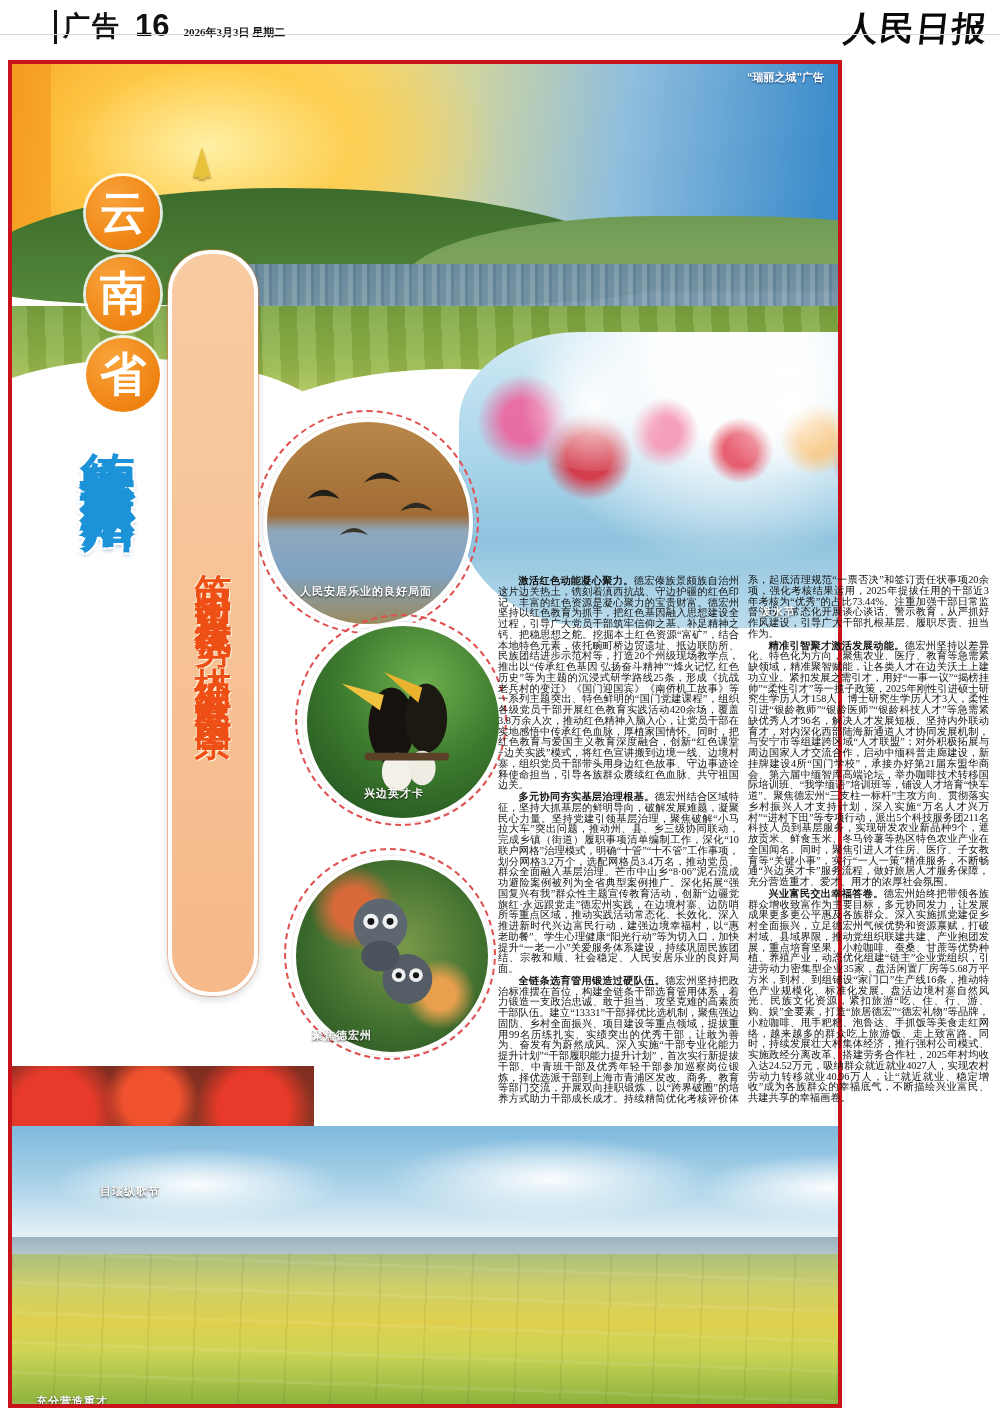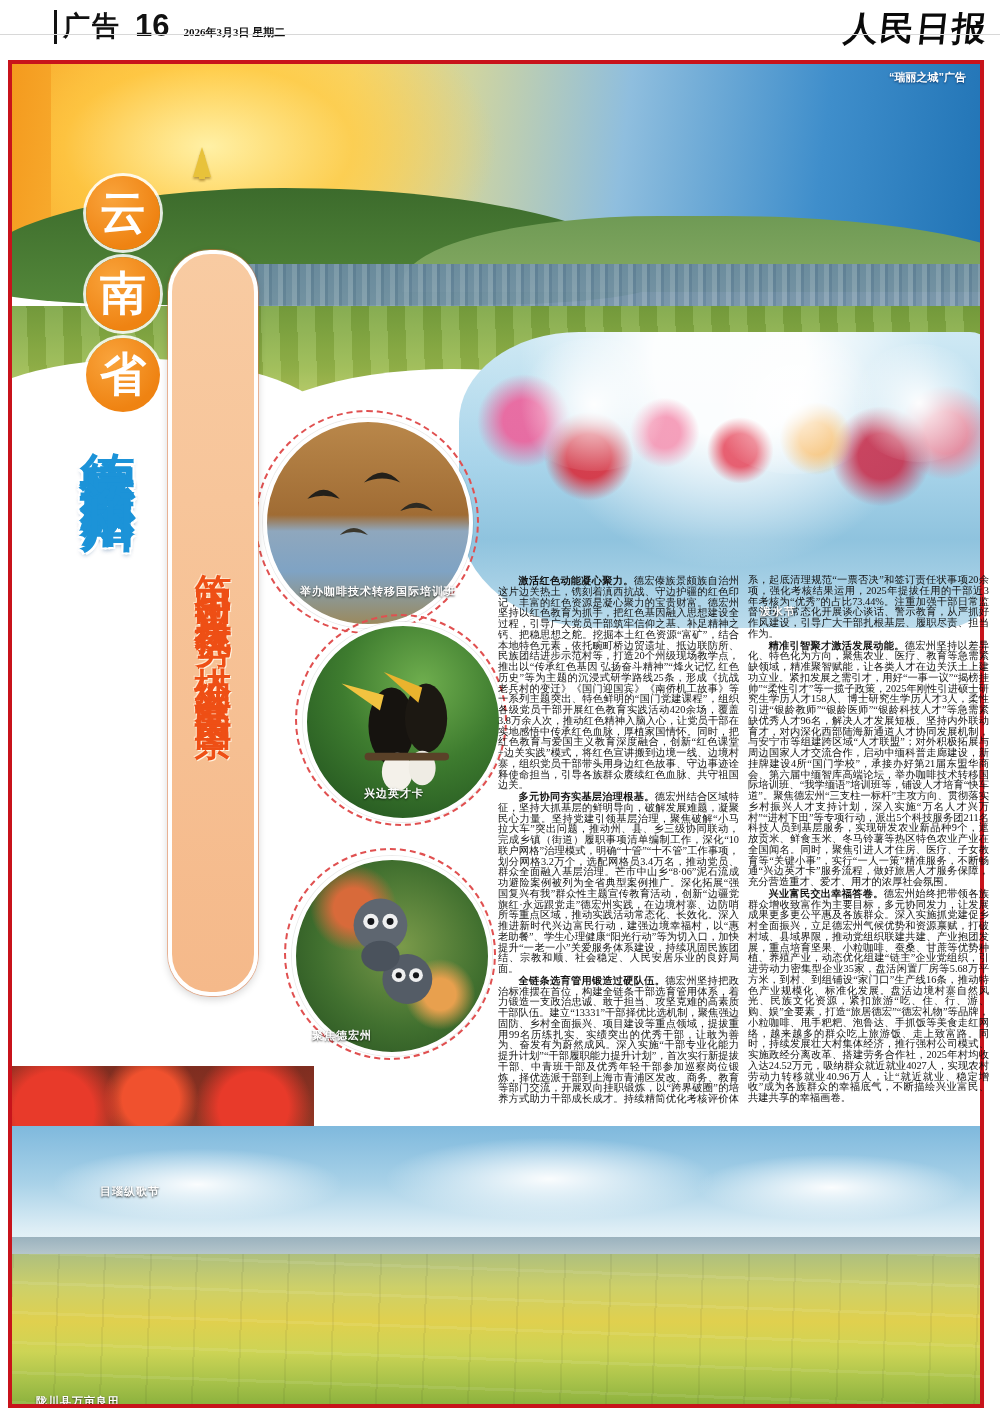--- a/index.html
+++ b/index.html
@@ -11,21 +11,21 @@
   .hdr-left{position:absolute;left:10px;top:8px;display:flex;align-items:flex-end;padding-left:44px;}
   .hdr-bar{width:3px;height:34px;background:#111;margin-right:6px;}
   .hdr-ad{font-size:27px;font-weight:700;color:#111;letter-spacing:2px;font-family:"Liberation Sans",sans-serif;}
   .hdr-num{font-size:31px;font-weight:700;color:#111;margin-left:14px;font-family:"Liberation Sans",sans-serif;}
   .hdr-date{font-size:11px;color:#111;margin-left:14px;padding-bottom:4px;font-weight:700;}
   .masthead{position:absolute;right:12px;top:6px;font-size:34px;font-weight:900;color:#0a0a0a;
             font-family:"DejaVu Serif",serif;transform:skewX(-6deg);letter-spacing:2px;}
   .hdr-rule{position:absolute;left:0;top:34px;width:1000px;height:1px;background:#d8d8d8;}
 
   
-  .ad-frame{position:absolute;left:8px;top:60px;width:976px;height:1348px;border:4px solid #c8131b;
+  .ad-frame{position:absolute;left:8px;top:60px;width:834px;height:1348px;border:4px solid #c8131b;
             background:#ffffff;box-sizing:border-box;overflow:hidden;}
 
   
   .photo-top{position:absolute;left:0;top:0;width:976px;height:345px;overflow:hidden;}
   .pt-sky{position:absolute;left:0;top:0;width:100%;height:62%;
     background:linear-gradient(97deg,#f49a1e 0%,#ffce4e 20%,#f4d977 34%,#cfd4a0 46%,#8fbede 62%,#3f8ecb 82%,#1f72b4 100%);}
   .pt-sun{position:absolute;left:4%;top:-8%;width:46%;height:80%;
     background:radial-gradient(ellipse at 35% 40%,rgba(255,242,170,.95) 0%,rgba(255,203,70,.75) 35%,rgba(255,170,40,0) 70%);}
   .pt-hills{position:absolute;left:-4%;top:36%;width:70%;height:34%;border-radius:50% 60% 30% 30%/80% 90% 20% 20%;
     background:linear-gradient(180deg,#3c6b2c,#54883a);}
@@ -179,21 +179,21 @@
 
     <div class="ring" style="left:243px;top:346px;width:220px;height:220px;"></div>
     <div class="circle-photo cp-birds" style="left:251px;top:354px;width:202px;height:202px;">
       <svg width="100%" height="100%" viewBox="0 0 100 100">
         <path d="M20 38 q8 -9 16 0 q-8 -3 -16 0" fill="#23201a"></path>
         <path d="M48 30 q9 -10 18 0 q-9 -4 -18 0" fill="#23201a"></path>
         <path d="M66 44 q8 -8 16 0 q-8 -3 -16 0" fill="#2d2a22"></path>
         <path d="M36 56 q7 -7 14 0 q-7 -3 -14 0" fill="#3a362c"></path>
       </svg>
     </div>
-    <div class="cp-caption" style="left:288px;top:520px;">举办咖啡技术转移国际培训班</div>
+    <div class="cp-caption" style="left:288px;top:520px;">人民安居乐业的良好局面</div>
 
     <div class="ring" style="left:283px;top:550px;width:208px;height:208px;"></div>
     <div class="circle-photo cp-hornbill" style="left:291px;top:558px;width:192px;height:192px;">
       <svg width="100%" height="100%" viewBox="0 0 100 100">
         <ellipse cx="44" cy="52" rx="12" ry="20" fill="#16130f"></ellipse>
         <ellipse cx="62" cy="48" rx="11" ry="18" fill="#1c1812"></ellipse>
         <path d="M40 36 L18 30 L38 44 Z" fill="#f2c340"></path>
         <path d="M60 32 L40 24 L58 40 Z" fill="#eab32e"></path>
         <ellipse cx="47" cy="76" rx="8" ry="10" fill="#f4f1ea"></ellipse>
         <ellipse cx="60" cy="74" rx="7" ry="9" fill="#efece4"></ellipse>
@@ -224,21 +224,21 @@
     <div class="photo-caption-light" style="left:88px;top:1120px;">目瑙纵歌节</div>
 
     <div class="photo-aerial">
       <div class="aer-sky"></div>
       <div class="aer-cloud" style="left:4%;top:8%;width:30%;height:26%;"></div>
       <div class="aer-cloud" style="left:38%;top:4%;width:34%;height:30%;"></div>
       <div class="aer-cloud" style="left:70%;top:10%;width:28%;height:24%;"></div>
       <div class="aer-mtn"></div>
       <div class="aer-fields"></div>
     </div>
-    <div class="photo-caption-light" style="left:24px;top:1330px;">陇川县万亩良田</div>
+    <div class="photo-caption-light" style="left:24px;top:1330px;">充分营造重才</div>
 
   </div>
 
   <div class="province">
     <div class="prov-circ">云</div>
     <div class="prov-circ">南</div>
     <div class="prov-circ">省</div>
   </div>
 
   <div class="prefecture">德宏傣族景颇族自治州</div>

